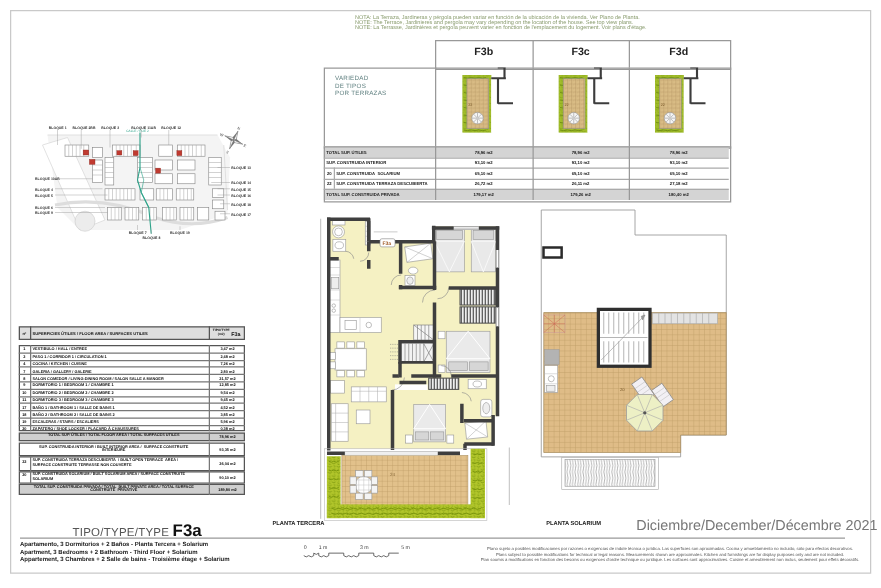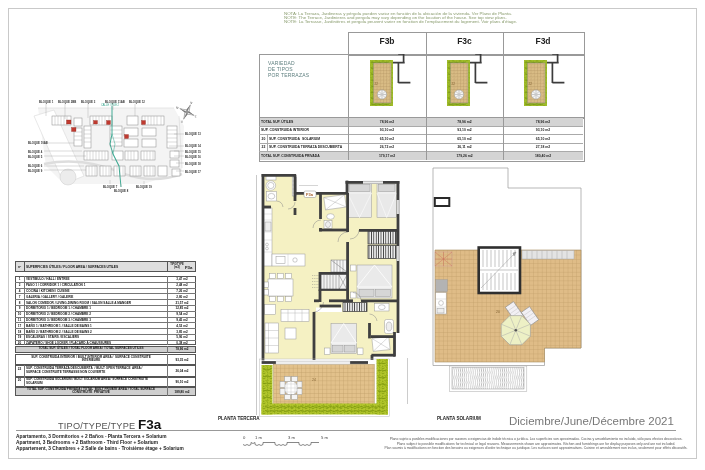--- a/index.html
+++ b/index.html
@@ -603,21 +603,21 @@
 
   <div class="abs" style="left:16px;top:417px;font-size:9.2px;color:#555;letter-spacing:0.2px;margin-left:42px;">TIPO/TYPE/TYPE <span style="font-size:13.5px;font-weight:bold;color:#111;letter-spacing:0;">F3a</span></div>
   <div class="abs" style="left:16px;top:430px;width:660px;border-top:0.8px solid #999;height:0;"></div>
   <div class="abs" style="left:16px;top:434px;font-size:4.8px;line-height:6px;color:#222;font-weight:bold;">
     Apartamento, 3 Dormitorios + 2 Baños - Planta Tercera + Solarium<br>
     Apartment, 3 Bedrooms + 2 Bathroom - Third Floor + Solarium<br>
     Appartement, 3 Chambres + 2 Salle de bains - Troisième étage + Solarium
   </div>
   <div class="abs" style="left:218px;top:416px;font-size:4.6px;font-weight:bold;color:#222;">PLANTA TERCERA</div>
   <div class="abs" style="left:437px;top:416px;font-size:4.6px;font-weight:bold;color:#222;">PLANTA SOLARIUM</div>
-  <div class="abs" style="left:509px;top:415px;font-size:11.5px;color:#777;">Diciembre/June/Décembre 2021</div>
+  <div class="abs" style="left:509px;top:415px;font-size:11.5px;color:#777;">Diciembre/December/Décembre 2021</div>
 
   <div class="abs" id="scalebar" style="left:242px;top:434px;width:90px;height:14px;"><svg width="90" height="14" viewBox="0 0 90 14">
   <g font-size="4.2" fill="#444">
     <text x="1" y="5">0</text>
           <text x="13" y="5">1 m</text>
           <text x="46" y="5">3 m</text>
           <text x="79" y="5">5 m</text>
   </g>
   <path d="M1,10.5 q2,2 4,0 q2,2 4,0 l0,-2 q2,2 4,0 l0,2 q2,2 4,0 q2,2 4,0 l0,-2 l12,0 l0,2 q2,2 4,0 q2,2 4,0 q2,2 4,0 l0,-2 l12,0 l0,2 q2,2 4,0 q2,2 4,0 q2,2 4,0 l0,-2 l8,0" stroke="#555" stroke-width="0.7" fill="none"></path>
 </svg></div>

